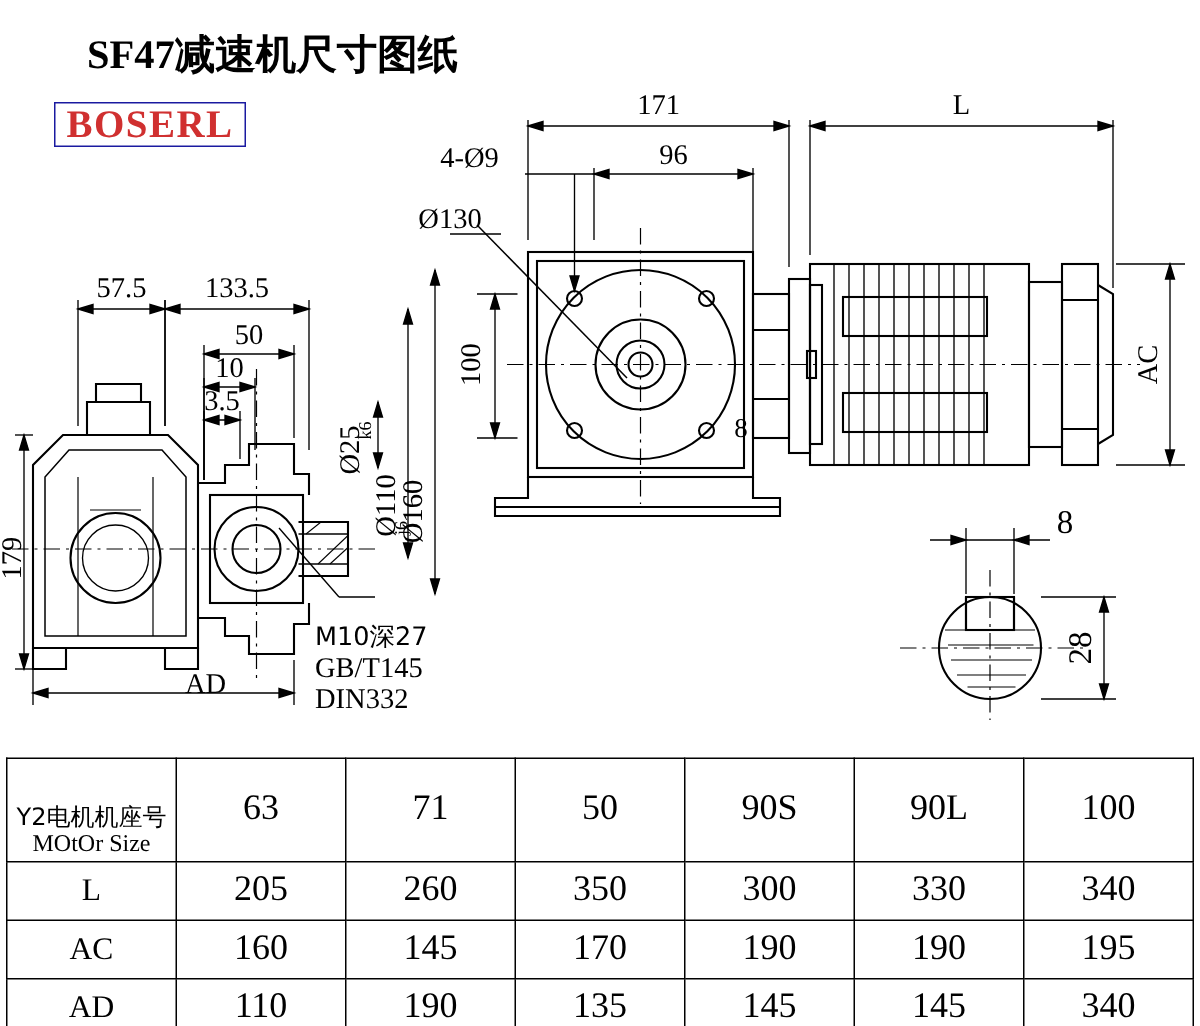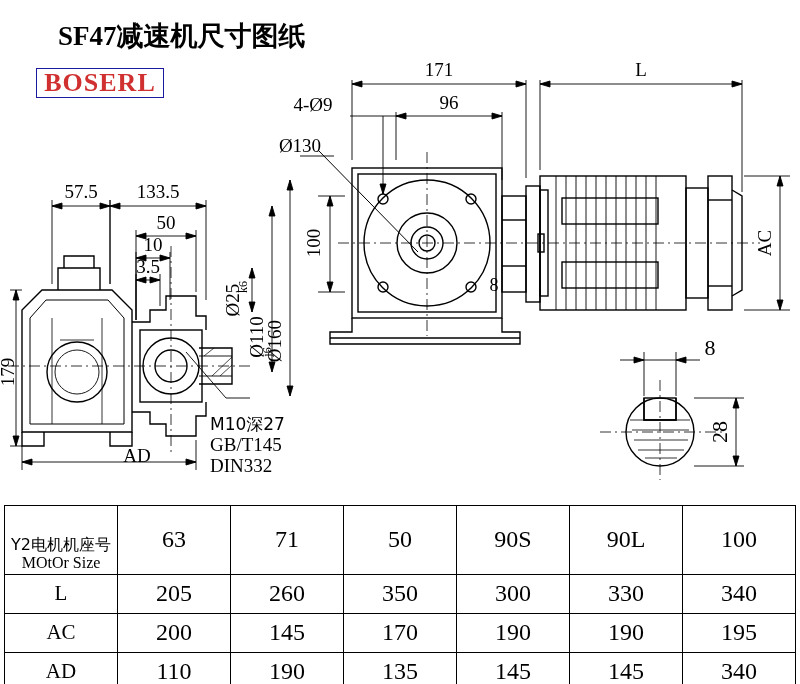--- a/index.html
+++ b/index.html
@@ -409,21 +409,21 @@
         <td class="rowlabel">L</td>
         <td>205</td>
         <td>260</td>
         <td>350</td>
         <td>300</td>
         <td>330</td>
         <td>340</td>
       </tr>
       <tr>
         <td class="rowlabel">AC</td>
-        <td>200</td>
+        <td>160</td>
         <td>145</td>
         <td>170</td>
         <td>190</td>
         <td>190</td>
         <td>195</td>
       </tr>
       <tr>
         <td class="rowlabel">AD</td>
         <td>110</td>
         <td>190</td>

